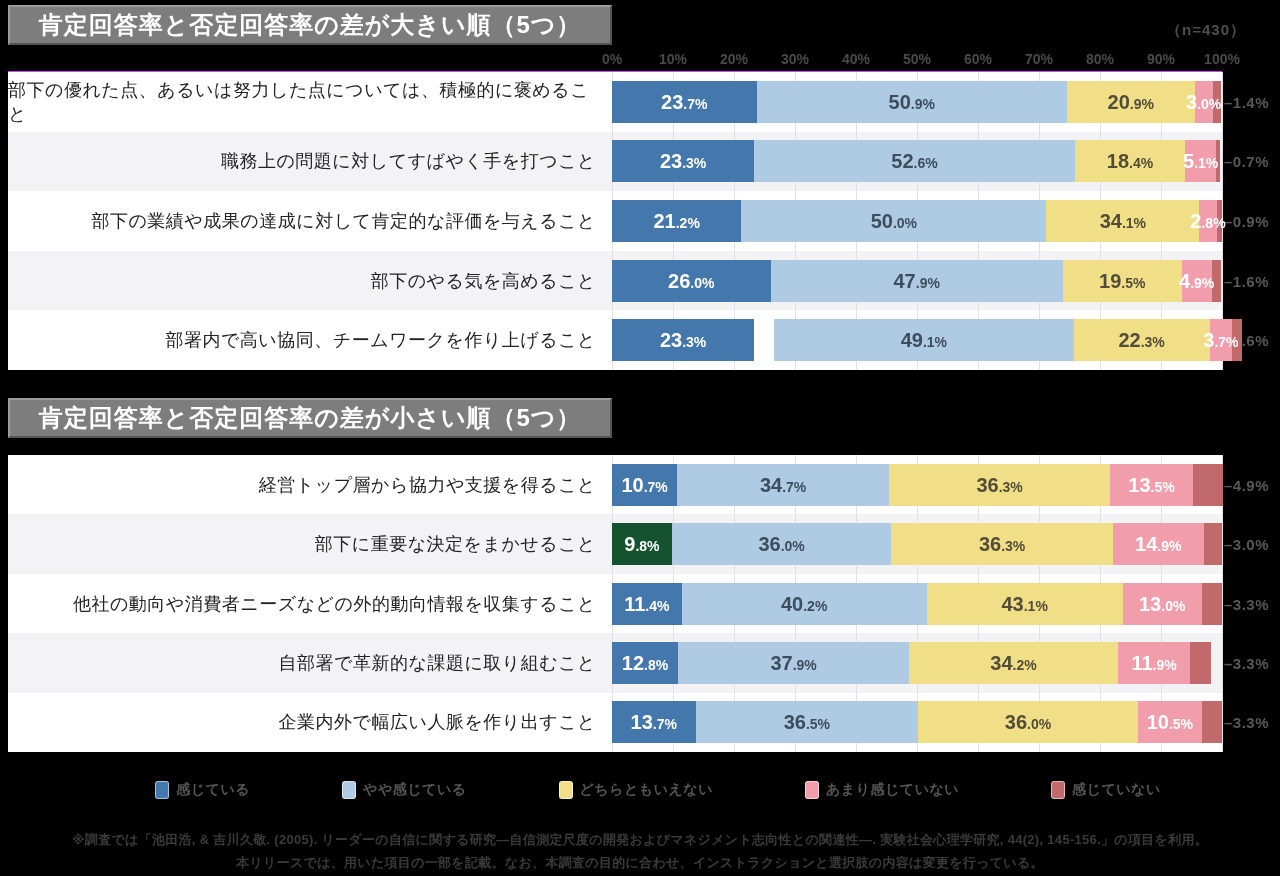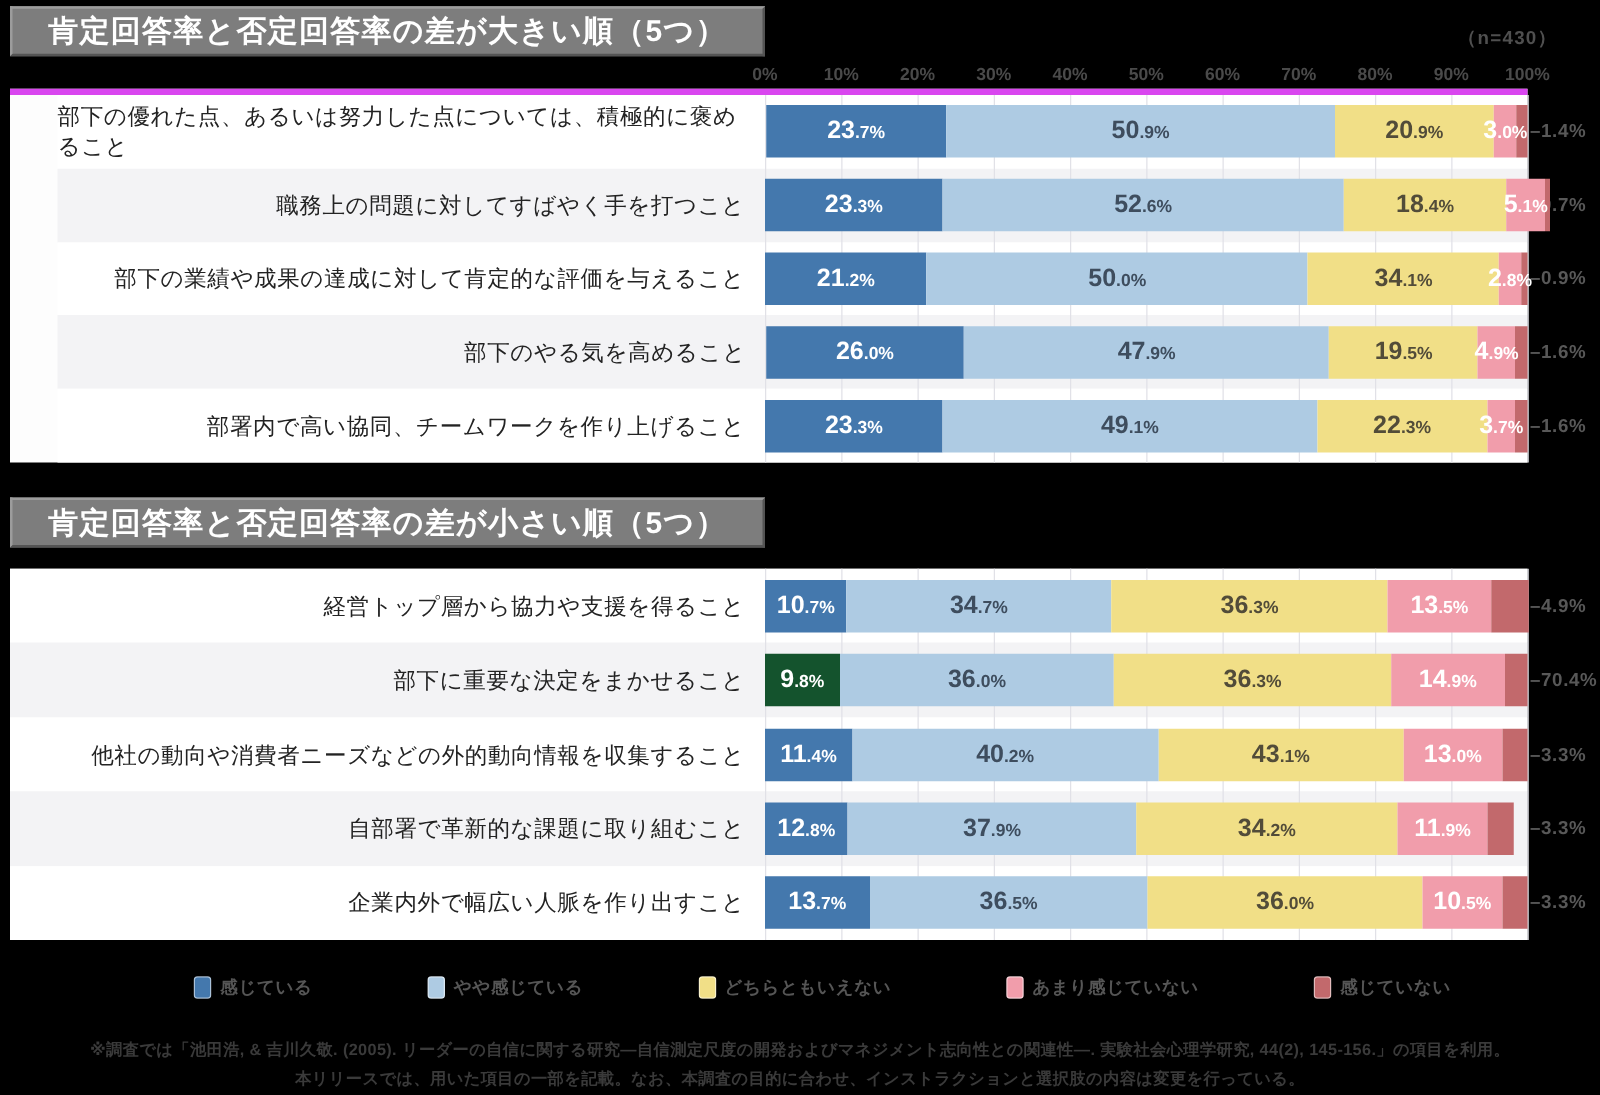--- a/index.html
+++ b/index.html
@@ -20,21 +20,21 @@
 
   .n-label { position:absolute; top:21px; right:34px; color:#4f4f4f;
     font-size:15px; font-weight:bold; letter-spacing:1px; }
 
   .axis { position:absolute; left:612px; top:51px; width:610px; height:18px; }
   .tick { position:absolute; transform:translateX(-50%); color:#4a4a4a;
     font-size:14px; font-weight:bold; white-space:nowrap; }
 
   .panel { position:absolute; left:8px; width:1214px; background:#fdfdfd;
     display:flex; flex-direction:column; }
-  #panel-1 { top:71px; height:299px; border-top:5px solid #d946ef;padding-left:38px; }
+  #panel-1 { top:71px; height:299px; border-top:1px solid #d946ef; }
   #panel-2 { top:455px; height:297px; }
 
   .gridline { position:absolute; top:0; bottom:0; width:1px; background:#e1e1e7; z-index:1; }
 
   .row { flex:1; display:flex; position:relative; background:#ffffff; }
   .row.alt { background:#f3f3f5; }
   .row-label { width:604px; padding-right:16px; display:flex; align-items:center;
     justify-content:flex-end; font-size:18px; color:#232323; letter-spacing:0.5px; }
   .row-bars { width:610px; display:flex; align-items:center; position:relative; z-index:2; }
   .seg { height:42px; position:relative; flex-shrink:0; }
@@ -104,21 +104,21 @@
       </div>
       <div class="row alt">
         <div class="row-label">職務上の問題に対してすばやく手を打つこと</div>
         <div class="row-bars">
           <div class="seg" style="width: 142.13px; background: rgb(68, 120, 173);">
             <span class="seg-label c0"><span class="bi">23</span><span class="bd">.3%</span></span>
           </div>
           <div class="seg" style="width: 320.86px; background: rgb(174, 203, 227);">
             <span class="seg-label c1"><span class="bi">52</span><span class="bd">.6%</span></span>
           </div>
-          <div class="seg" style="width: 130px; background: rgb(241, 223, 135);">
+          <div class="seg" style="width: 110px; background: rgb(241, 223, 135);">
             <span class="seg-label c2"><span class="bi">18</span><span class="bd">.4%</span></span>
           </div>
           <div class="seg" style="width: 31.11px; background: rgb(241, 157, 171);">
             <span class="seg-label c3"><span class="bi">5</span><span class="bd">.1%</span></span>
           </div>
           <div class="seg" style="width: 4.27px; background: rgb(194, 105, 108);"></div>
         </div>
         <div class="outside">–0.7%</div>
       </div>
       <div class="row">
@@ -158,21 +158,21 @@
           <div class="seg" style="width: 9.76px; background: rgb(194, 105, 108);"></div>
         </div>
         <div class="outside">–1.6%</div>
       </div>
       <div class="row">
         <div class="row-label">部署内で高い協同、チームワークを作り上げること</div>
         <div class="row-bars">
           <div class="seg" style="width: 142.13px; background: rgb(68, 120, 173);">
             <span class="seg-label c0"><span class="bi">23</span><span class="bd">.3%</span></span>
           </div>
-          <div class="seg" style="width: 299.51px; background: rgb(174, 203, 227);">
+          <div class="seg" style="width: 299.51px; background: rgb(174, 203, 227); margin-left: 20px;">
             <span class="seg-label c1"><span class="bi">49</span><span class="bd">.1%</span></span>
           </div>
           <div class="seg" style="width: 136.03px; background: rgb(241, 223, 135);">
             <span class="seg-label c2"><span class="bi">22</span><span class="bd">.3%</span></span>
           </div>
           <div class="seg" style="width: 22.57px; background: rgb(241, 157, 171);">
             <span class="seg-label c3"><span class="bi">3</span><span class="bd">.7%</span></span>
           </div>
           <div class="seg" style="width: 9.76px; background: rgb(194, 105, 108);"></div>
         </div>
@@ -223,21 +223,21 @@
             <span class="seg-label c1"><span class="bi">36</span><span class="bd">.0%</span></span>
           </div>
           <div class="seg" style="width: 221.43px; background: rgb(241, 223, 135);">
             <span class="seg-label c2"><span class="bi">36</span><span class="bd">.3%</span></span>
           </div>
           <div class="seg" style="width: 90.89px; background: rgb(241, 157, 171);">
             <span class="seg-label c3"><span class="bi">14</span><span class="bd">.9%</span></span>
           </div>
           <div class="seg" style="width: 18.3px; background: rgb(194, 105, 108);"></div>
         </div>
-        <div class="outside">–70.4%</div>
+        <div class="outside">–3.0%</div>
       </div>
       <div class="row">
         <div class="row-label">他社の動向や消費者ニーズなどの外的動向情報を収集すること</div>
         <div class="row-bars">
           <div class="seg" style="width: 69.54px; background: rgb(68, 120, 173);">
             <span class="seg-label c0"><span class="bi">11</span><span class="bd">.4%</span></span>
           </div>
           <div class="seg" style="width: 245.22px; background: rgb(174, 203, 227);">
             <span class="seg-label c1"><span class="bi">40</span><span class="bd">.2%</span></span>
           </div>

